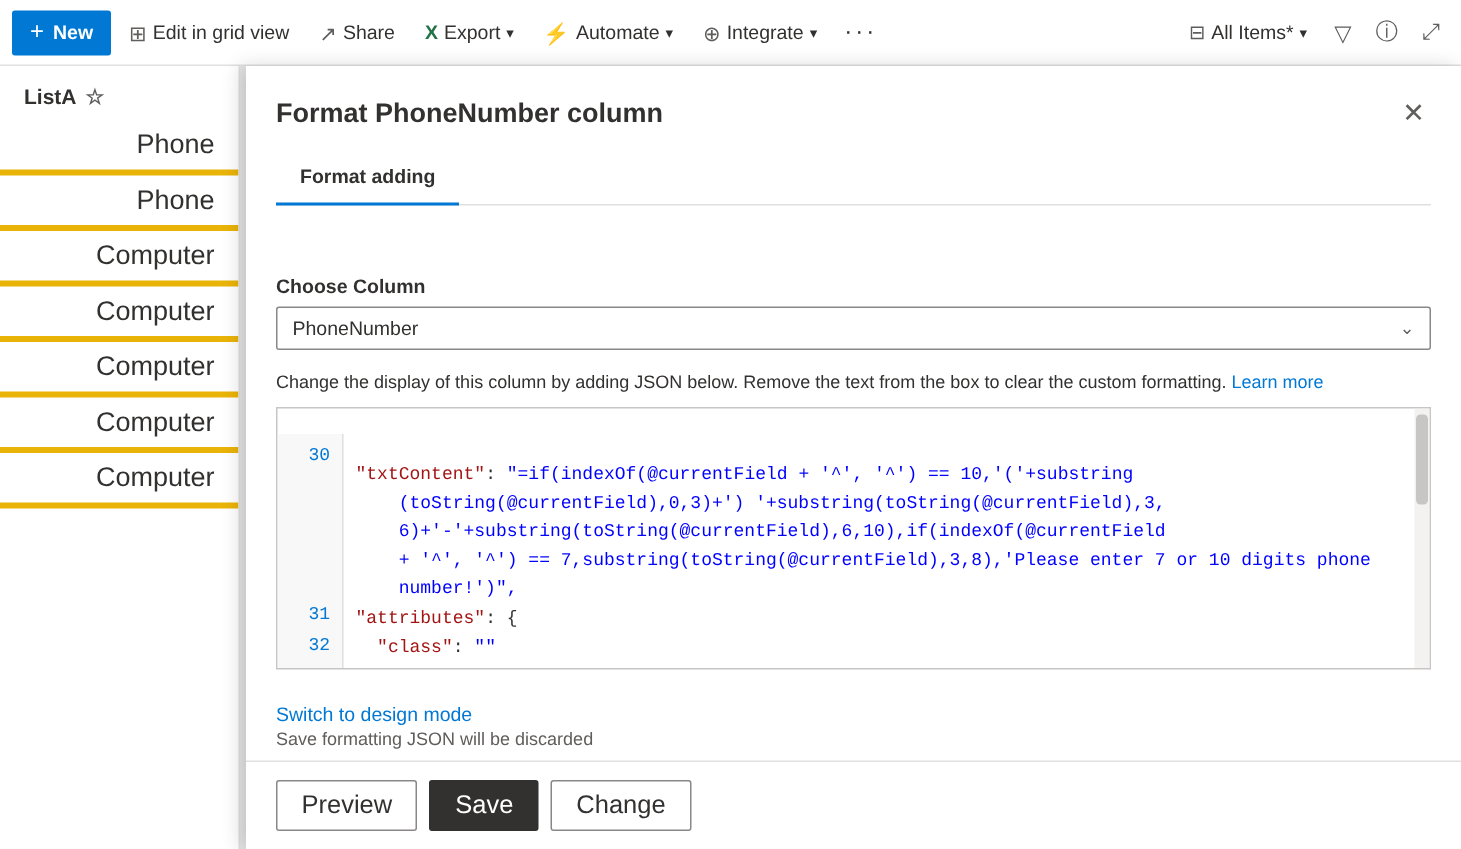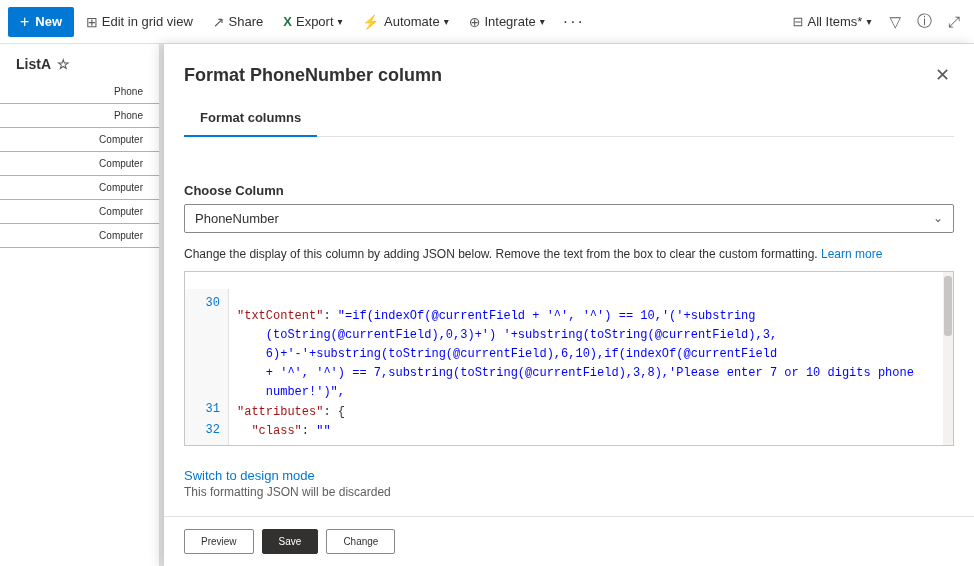--- a/index.html
+++ b/index.html
@@ -47,22 +47,22 @@
       padding: 12px 16px 8px;
       font-size: 14px; font-weight: 600; color: #323130;
     }
     .sidebar-header .star { color: #605e5c; cursor: pointer; font-size: 14px; }
     .sidebar-col-header {
       padding: 4px 16px; font-size: 12px; font-weight: 600;
       color: #323130; border-bottom: 1px solid #e0e0e0;
       text-align: right; background: #faf9f8;
     }
     .sidebar-item {
-      padding: 6px 16px; font-size: 10px; color: #323130;
-      border-bottom: 1px solid #eab308;
+      padding: 6px 16px; font-size: 18px; color: #323130;
+      border-bottom: 4px solid #eab308;
       text-align: right; cursor: pointer;
     }
 
     
     .panel-overlay {
       flex: 1; position: relative; background: rgba(0,0,0,0.1);
     }
     .panel {
       position: absolute; right: 0; top: 0;
       width: 810px; height: 100%;
@@ -171,21 +171,21 @@
       font-size: 12px; color: #605e5c; margin-top: 2px;
     }
 
     
     .panel-footer {
       display: flex; align-items: center; gap: 8px;
       padding: 12px 20px; border-top: 1px solid #e0e0e0;
       background: #fff;
     }
     .btn {
-      padding: 6px 16px; border-radius: 2px; font-size: 10px;
+      padding: 6px 16px; border-radius: 2px; font-size: 17px;
       cursor: pointer; border: 1px solid;
     }
     .btn-default {
       background: #fff; border-color: #8a8886; color: #323130;
     }
     .btn-primary {
       background: #323130; border-color: #323130; color: #fff;
     }
     .btn-outline {
       background: #fff; border-color: #8a8886; color: #323130;
@@ -262,21 +262,21 @@
   <div class="panel-overlay">
     <div class="panel">
 
       <div class="panel-header">
         <span class="panel-title">Format PhoneNumber column</span>
         <button class="panel-close">✕</button>
       </div>
 
       <div class="panel-tabs">
         <div class="panel-tab active">
-          <span>Format columns</span>
+          <span>Format adding</span>
         </div>
       </div>
 
       <div class="panel-content">
 
         <div class="choose-column-label">Choose Column</div>
 
         <div class="dropdown">
           <span>PhoneNumber</span>
           <span class="chevron">⌄</span>
@@ -304,21 +304,21 @@
 <span class="kw-blue">    number!')",</span>
 <span class="kw-red">"attributes"</span><span class="kw-dark">: {</span>
   <span class="kw-red">"class"</span><span class="kw-dark">: </span><span class="kw-blue">""</span></div>
           <div class="code-scrollbar">
             <div class="code-scrollbar-thumb"></div>
           </div>
         </div>
 
         <div class="design-mode-row">
           <a class="design-mode-link">Switch to design mode</a>
-          <div class="design-mode-warning">This formatting JSON will be discarded</div>
+          <div class="design-mode-warning">Save formatting JSON will be discarded</div>
         </div>
 
       </div>
 
       <div class="panel-footer">
         <button class="btn btn-default">Preview</button>
         <button class="btn btn-primary">Save</button>
         <button class="btn btn-outline">Change</button>
       </div>
 

